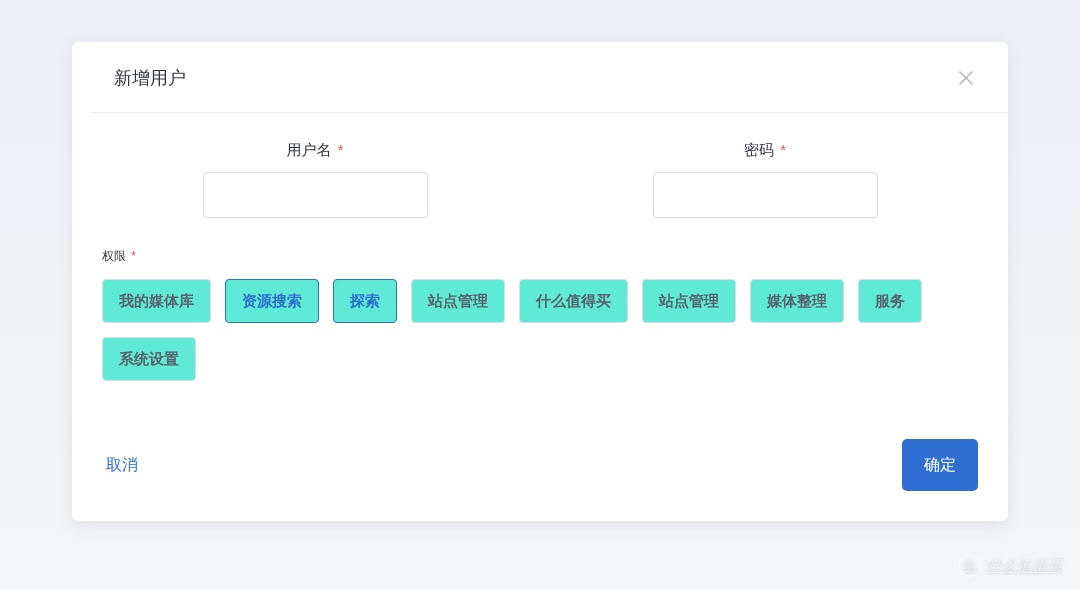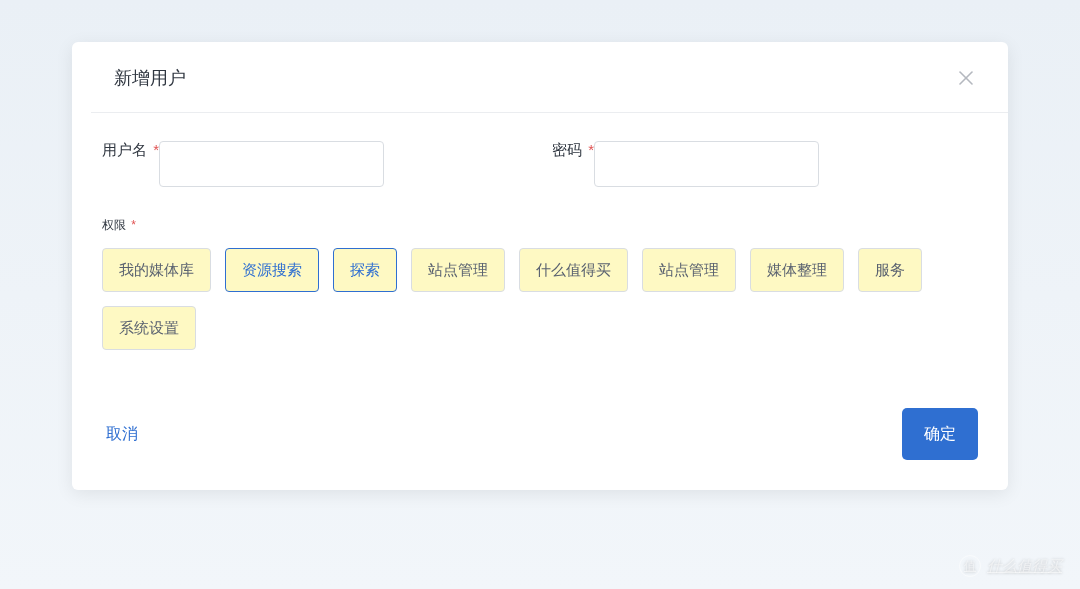--- a/index.html
+++ b/index.html
@@ -47,21 +47,22 @@
       padding: 28px 30px 10px 30px;
     }
     .fields-row {
       display: flex;
       gap: 24px;
       margin-bottom: 30px;
     }
     .field {
       flex: 1;
       display: flex;
-      flex-direction: row;
+      flex-direction: column;
+      align-items: center;
     }
     .field-label {
       font-size: 15px;
       color: #2f3640;
       margin-bottom: 12px;
     }
     .required { color: #e05252; margin-left: 2px; }
     .text-input {
       height: 46px;
       border: 1px solid #d9dde2;
@@ -84,23 +85,24 @@
     }
     .tag {
       height: 44px;
       padding: 0 16px;
       display: flex;
       align-items: center;
       border: 1px solid #d9dde2;
       border-radius: 4px;
       font-size: 15px;
       color: #5a6270;
-      background: #fef9c3;
+      background: #5eead4;
       cursor: pointer;
       user-select: none;
+      font-weight: bold;
     }
     .tag.selected {
       border-color: #2f6fd1;
       color: #2f6fd1;
     }
     .modal-footer {
       display: flex;
       align-items: center;
       justify-content: space-between;
       padding: 48px 30px 30px 30px;

